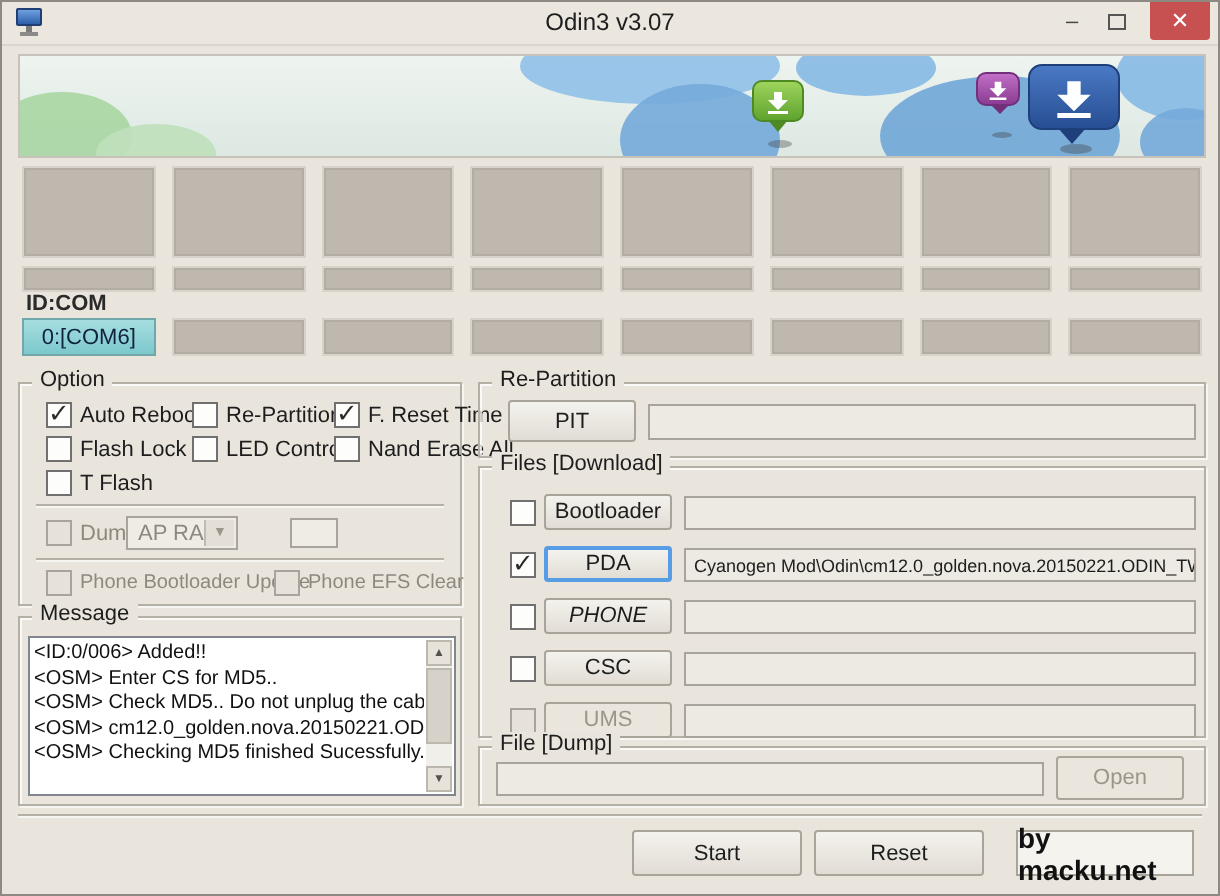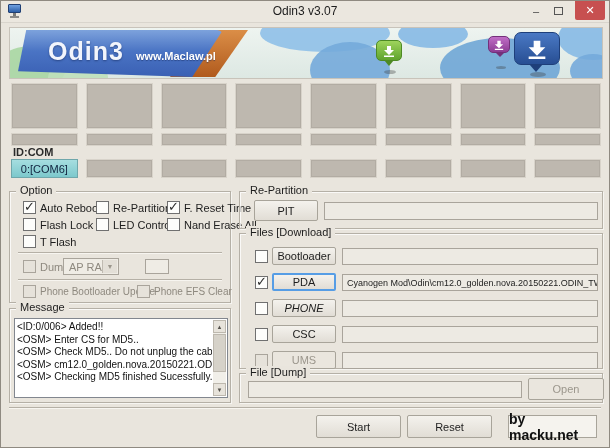--- a/index.html
+++ b/index.html
@@ -121,26 +121,20 @@
     </div>
     <div class="pin-shadow" style="left:520px; top:44px; width:16px; height:5px;"></div>
     <div class="pin" style="left:504px; top:4px; width:46px; height:33px; background:linear-gradient(180deg,#4A79C4,#274E93); border:1px solid #1E3F7A; border-radius:7px;">
       <svg width="20" height="20" viewBox="0 0 12 12">
           <polygon points="4,1 8,1 8,5 11,5 6,10 1,5 4,5" fill="#fff"></polygon>
           <rect x="1" y="10.5" width="10" height="1.5" fill="#fff"></rect>
         </svg>
       <span class="pin-tail" style="left:14px; bottom:-8px; border-left:7px solid transparent; border-right:7px solid transparent; border-top:8px solid #1E3F7A;"></span>
     </div>
 
-    <div class="logo-wrap">
-      <div class="logo-orange"></div>
-      <div class="logo-blue"></div>
-      <div class="logo-title">Odin3</div>
-      <div class="logo-sub">www.Maclaw.pl</div>
-    </div>
   </div>
 
   <div class="slot-row row-progress">
     <div class="slot"></div>
       <div class="slot"></div>
       <div class="slot"></div>
       <div class="slot"></div>
       <div class="slot"></div>
       <div class="slot"></div>
       <div class="slot"></div>
@@ -265,21 +259,21 @@
     <div class="field abs" style="left:102px; top:92px; width:256px; height:17px;"></div>
 
     <span class="cb disabled abs" style="left:15px; top:120px;"></span>
     <div class="btn disabled abs" style="left:32px; top:117px; width:64px; height:18px;">UMS</div>
     <div class="field abs" style="left:102px; top:118px; width:256px; height:17px;"></div>
   </div>
 
   <div class="group" style="left:238px; top:372px; width:364px; height:30px;">
     <span class="group-caption">File [Dump]</span>
     <div class="field abs" style="left:8px; top:7px; width:274px; height:17px;"></div>
-    <div class="btn disabled abs" style="left:288px; top:4px; width:76px; height:22px;">Open</div>
+    <div class="btn disabled abs" style="left:288px; top:4px; width:64px; height:22px;">Open</div>
   </div>
 
   <div class="bottom-divider"></div>
   <div class="btn abs" style="left:315px; top:414px; width:85px; height:23px;">Start</div>
   <div class="btn abs" style="left:406px; top:414px; width:85px; height:23px;">Reset</div>
   <div class="credit" style="left:507px; top:414px; width:89px; height:23px;">by macku.net</div>
 
 </div>
 
 </body></html>

